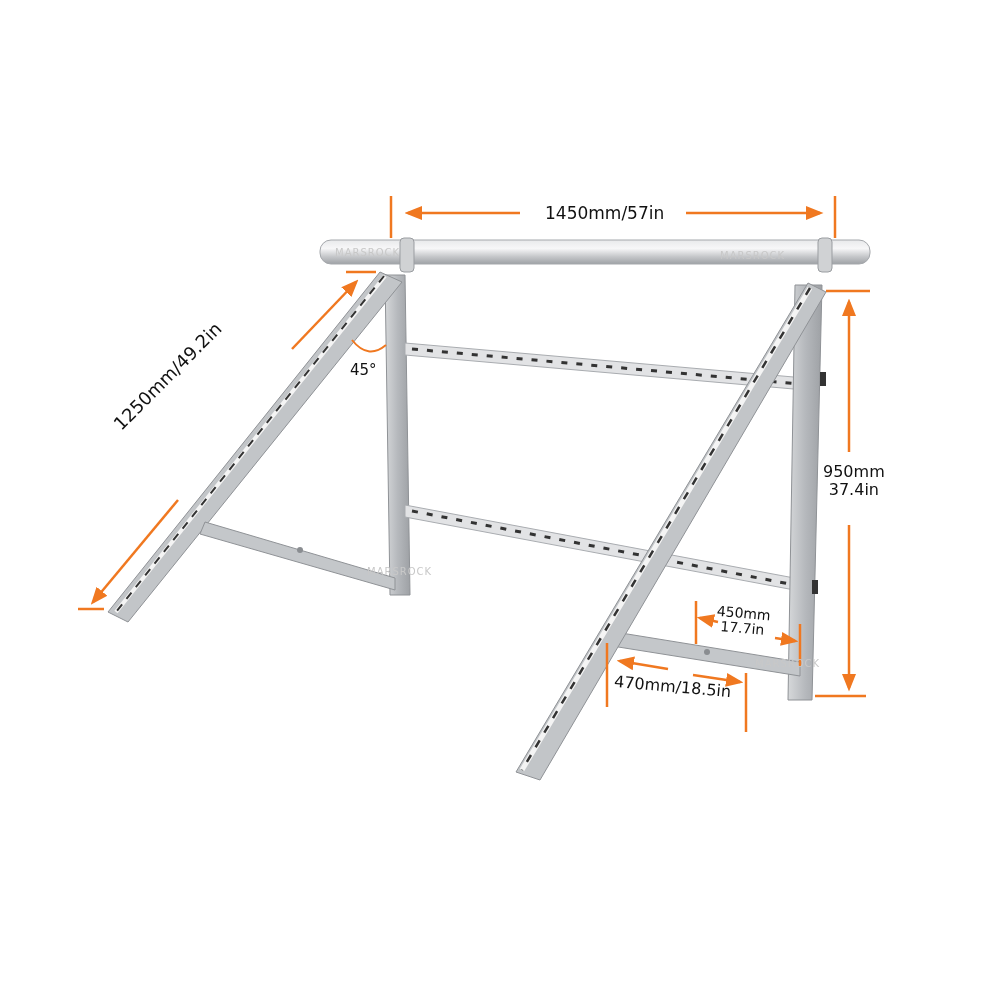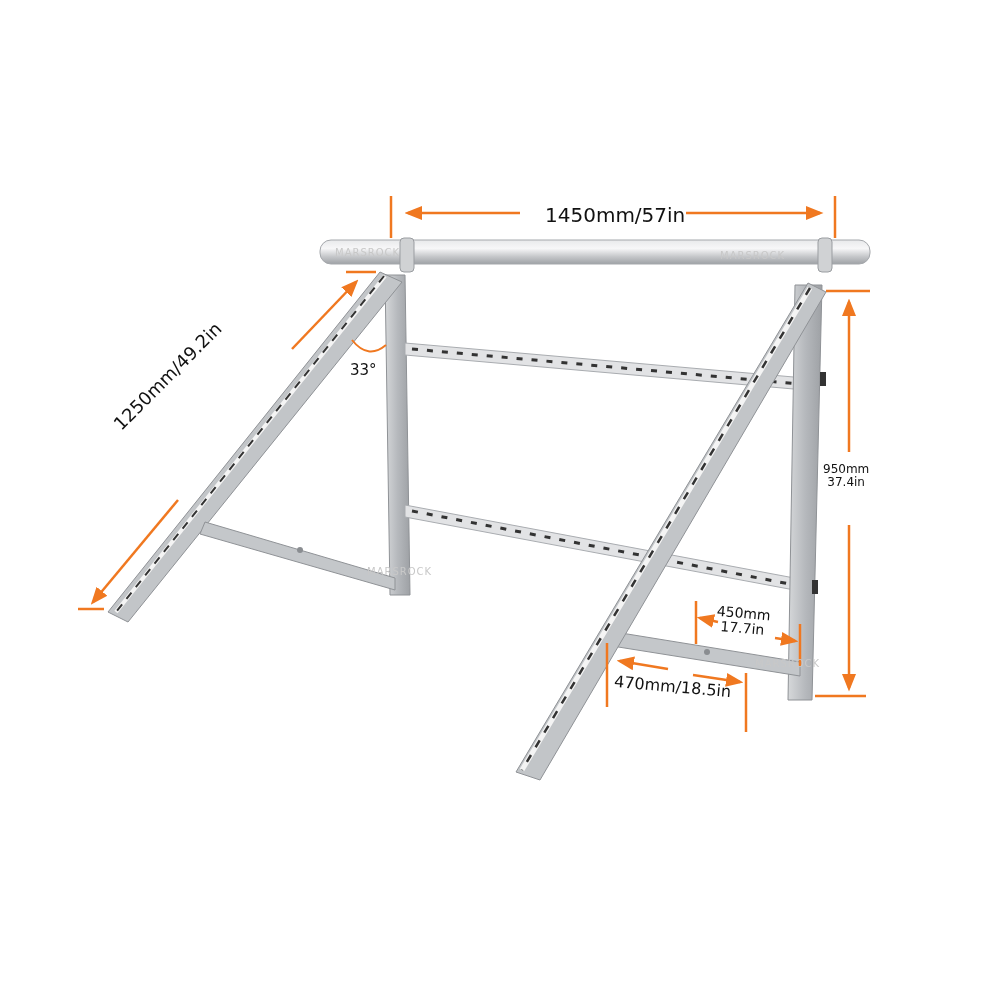--- a/index.html
+++ b/index.html
@@ -1,22 +1,22 @@
 <!DOCTYPE html>
 <html><head>
   <meta charset="utf-8">
   <style>
     html, body { margin: 0; padding: 0; background: #ffffff; }
     body { width: 1000px; height: 1000px; position: relative; overflow: hidden; font-family: "DejaVu Sans", sans-serif; }
     #stage { position: absolute; left: 0; top: 0; width: 1000px; height: 1000px; }
     .lbl { position: absolute; color: #111111; font-family: "DejaVu Sans", sans-serif; white-space: nowrap; line-height: 1.1; }
-    .lbl-top { left: 545px; top: 204px; font-size: 20px; }
+    .lbl-top { left: 545px; top: 204px; font-size: 17px; }
     .lbl-diag { left: 110px; top: 420px; font-size: 18px; transform: rotate(-45deg); transform-origin: 0 0; }
     .lbl-angle { left: 350px; top: 362px; font-size: 15px; }
-    .lbl-h { left: 823px; top: 463px; font-size: 12px; text-align: center; }
+    .lbl-h { left: 823px; top: 463px; font-size: 16px; text-align: center; }
     .lbl-45 { left: 716px; top: 606px; font-size: 14px; transform: rotate(5deg); text-align: center; }
     .lbl-47 { left: 614px; top: 678px; font-size: 16px; transform: rotate(5deg); }
     .wm { position: absolute; font-size: 10px; color: #c8c8c8; letter-spacing: 1px; font-family: "DejaVu Sans", sans-serif; }
   </style>
 </head>
 <body>
 
 <div id="stage">
   <svg width="1000" height="1000" viewBox="0 0 1000 1000" xmlns="http://www.w3.org/2000/svg">
     <defs>
@@ -115,21 +115,21 @@
     </g>
   </svg>
 
   <span class="wm" style="left:335px;top:247px;">MARSROCK</span>
   <span class="wm" style="left:720px;top:250px;">MARSROCK</span>
   <span class="wm" style="left:367px;top:566px;">MARSROCK</span>
   <span class="wm" style="left:755px;top:658px;">MARSROCK</span>
 
   <div class="lbl lbl-top">1450mm/57in</div>
   <div class="lbl lbl-diag">1250mm/49.2in</div>
-  <div class="lbl lbl-angle">33°</div>
+  <div class="lbl lbl-angle">45°</div>
   <div class="lbl lbl-h">
     <div>950mm</div>
     <div>37.4in</div>
   </div>
   <div class="lbl lbl-45">
     <div>450mm</div>
     <div>17.7in</div>
   </div>
   <div class="lbl lbl-47">470mm/18.5in</div>
 </div>

